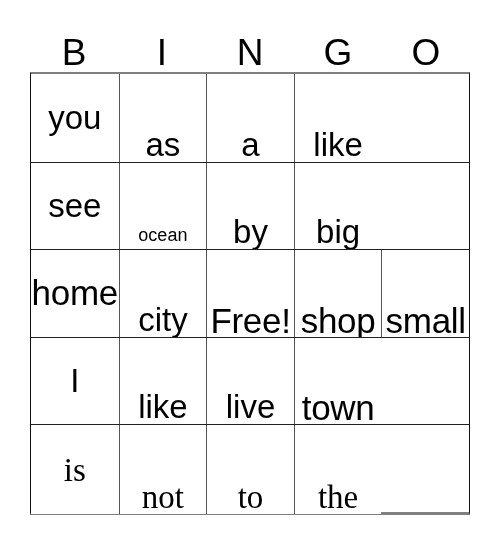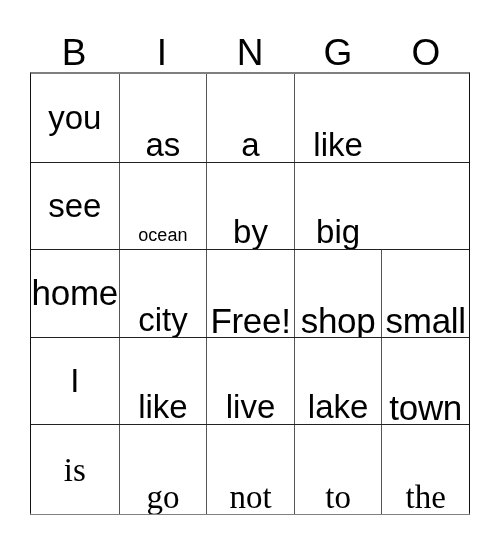--- a/index.html
+++ b/index.html
@@ -170,33 +170,27 @@
       <div class="cell">
           <span class="cell-text">I</span>
         </div>
       <div class="cell">
           <span class="cell-text">like</span>
         </div>
       <div class="cell">
           <span class="cell-text">live</span>
         </div>
       <div class="cell">
-          <span class="cell-text">lake</span>
-        </div>
-      <div class="cell">
           <span class="cell-text fit-tight">town</span>
         </div>
     </div>
 
     <div class="grid-row last-row">
       <div class="cell">
           <span class="cell-text">is</span>
-        </div>
-      <div class="cell">
-          <span class="cell-text">go</span>
         </div>
       <div class="cell">
           <span class="cell-text">not</span>
         </div>
       <div class="cell">
           <span class="cell-text">to</span>
         </div>
       <div class="cell">
           <span class="cell-text">the</span>
         </div>

